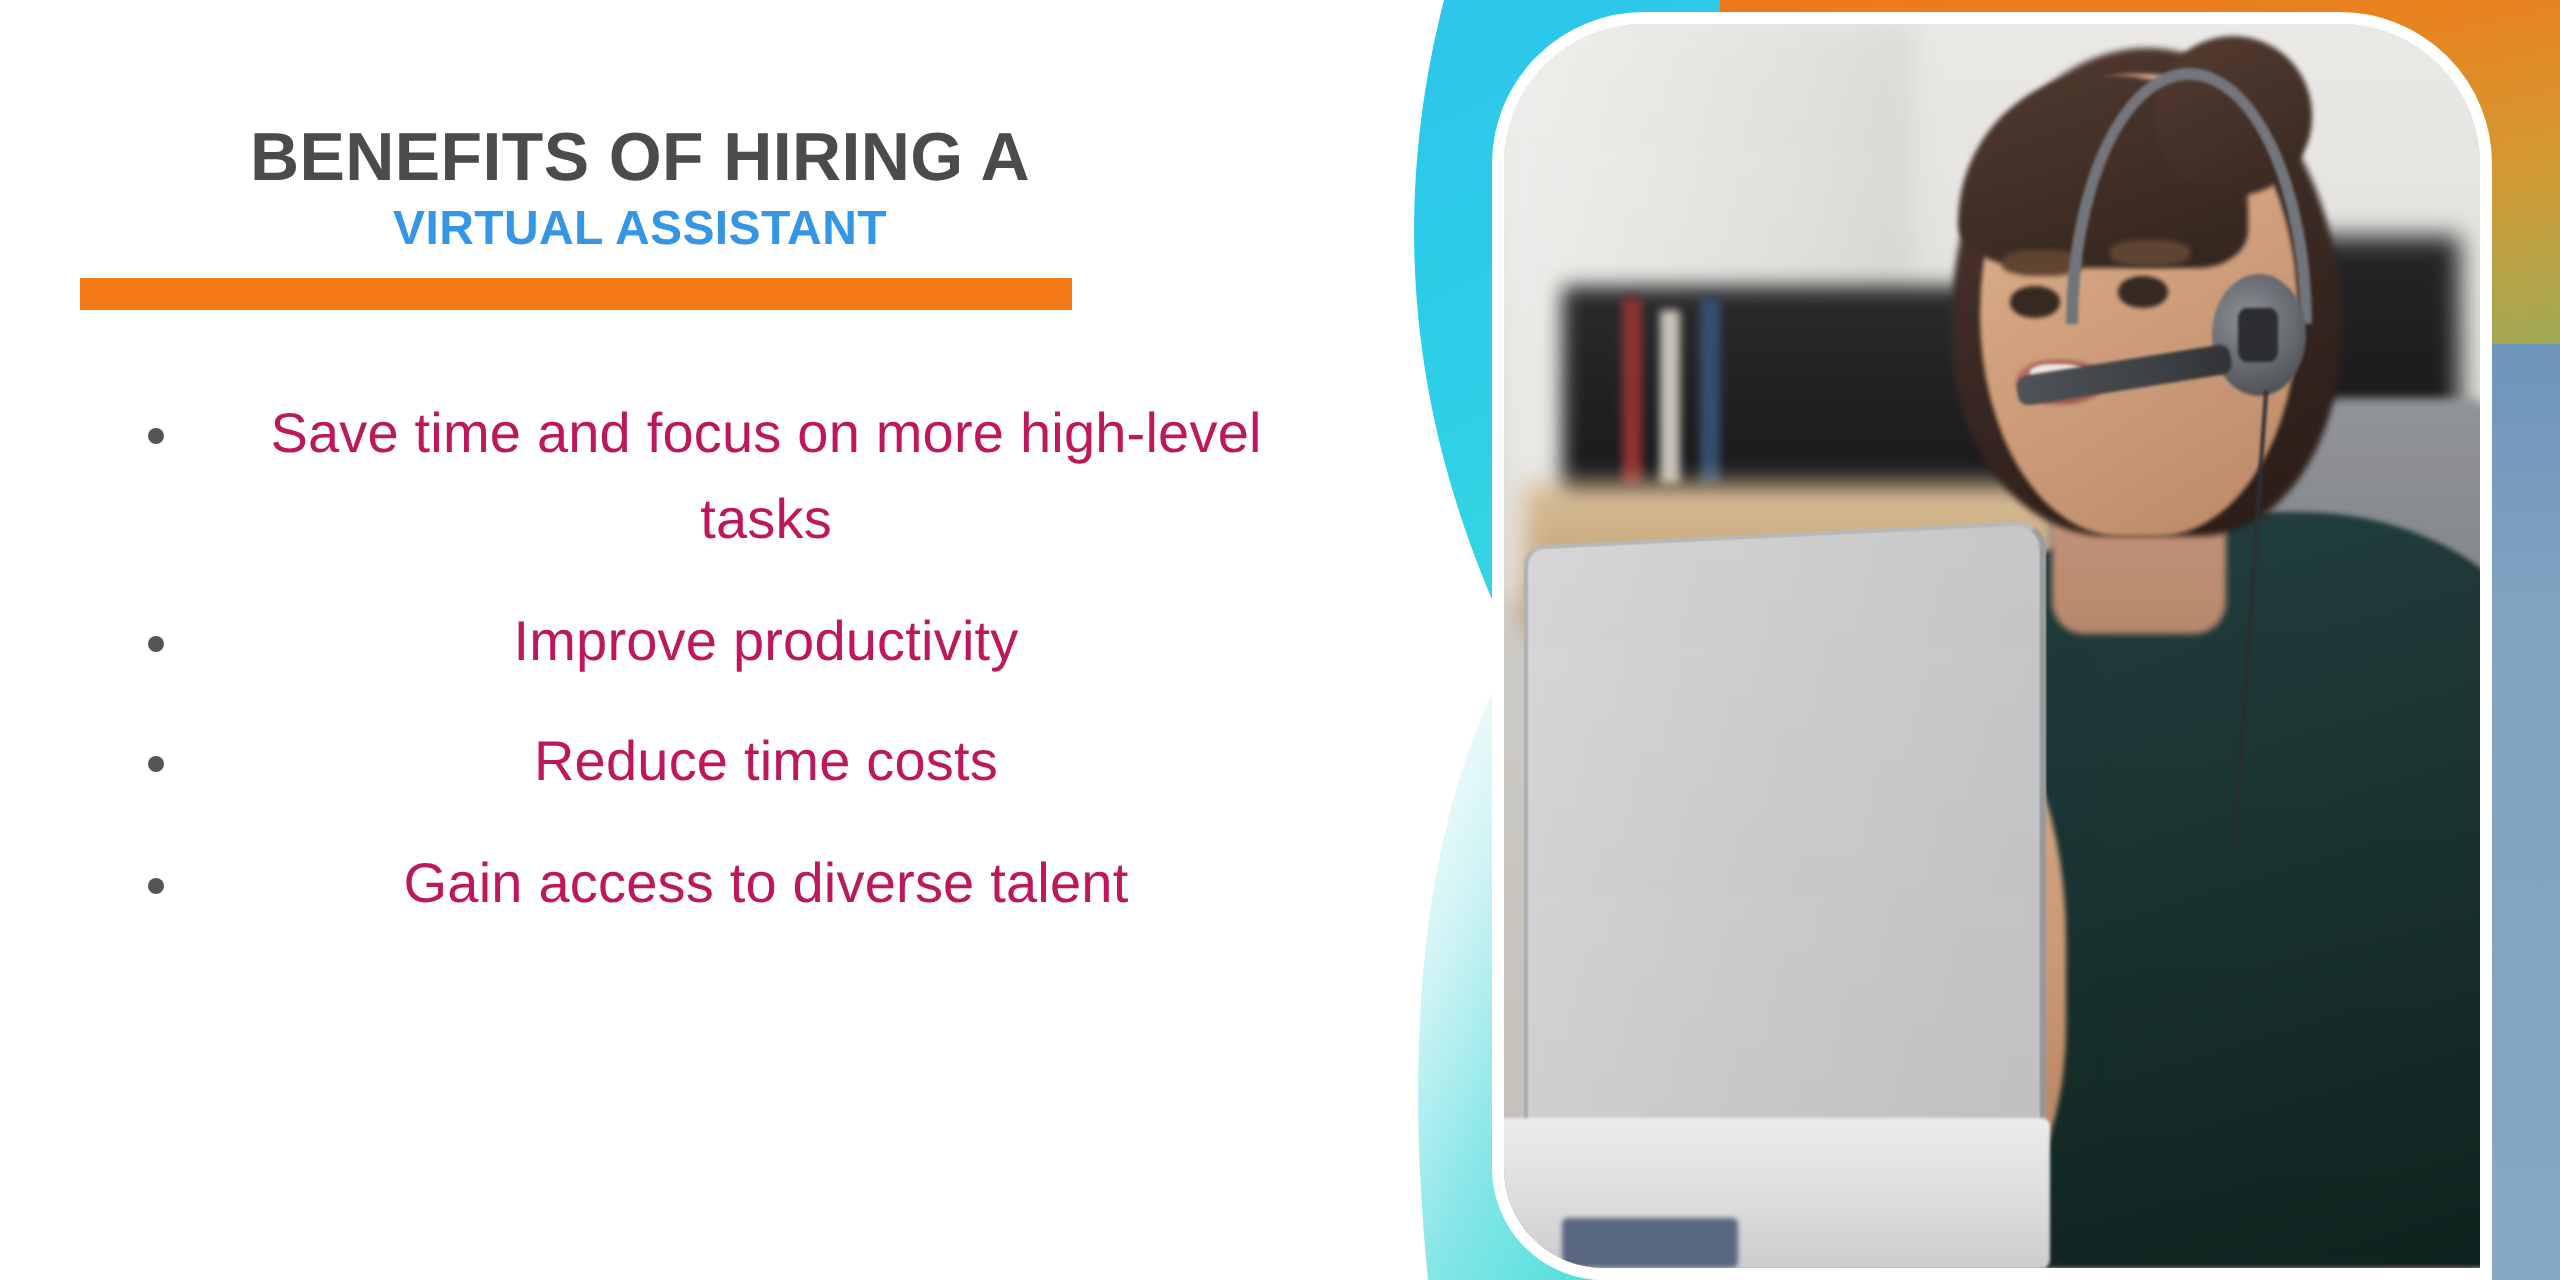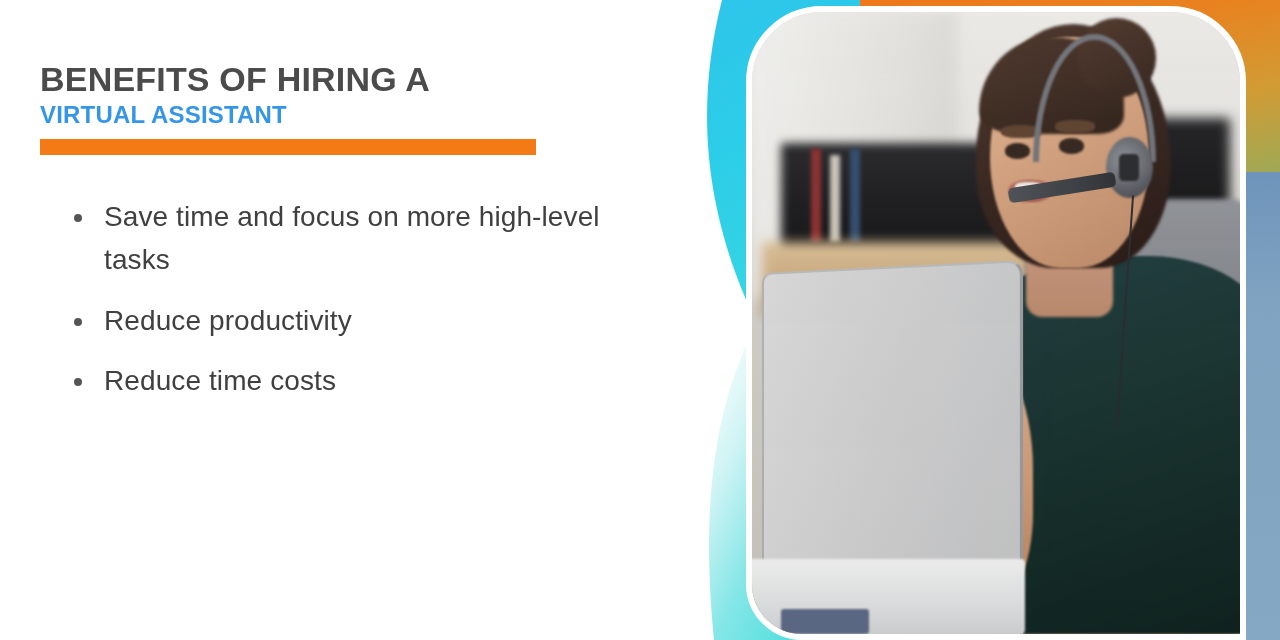--- a/index.html
+++ b/index.html
@@ -10,20 +10,21 @@
     background:#ffffff;
     font-family:"Liberation Sans", sans-serif;
     overflow:hidden;
   }
 
   .canvas {
     position:relative;
     width:1280px; height:640px;
     background:#ffffff;
     overflow:hidden;
+    text-align:center;
   }
 
   
   .left-panel {
     position:absolute;
     left:0; top:0;
     width:680px; height:640px;
     z-index:5;
   }
 
@@ -63,21 +64,21 @@
     position:absolute;
     left:62px; top:196px;
     width:600px;
     list-style:none;
   }
 
   .bullet-item {
     position:relative;
     padding-left:42px;
     font-size:28px;
-    color:#404040;
+    color:#be185d;
     line-height:1.53;
     margin-bottom:18px;
     letter-spacing:0.1px;
   }
 
   .bullet-item::before {
     content:"";
     position:absolute;
     left:12px; top:18px;
     width:8px; height:8px;
@@ -405,18 +406,19 @@
 
     <div class="heading-block">
       <div class="title-main">BENEFITS OF HIRING A</div>
       <div class="title-sub">VIRTUAL ASSISTANT</div>
     </div>
 
     <div class="accent-bar"></div>
 
     <ul class="bullet-list">
       <li class="bullet-item">Save time and focus on more high-level tasks</li>
-      <li class="bullet-item">Reduce productivity</li>
+      <li class="bullet-item">Improve productivity</li>
       <li class="bullet-item">Reduce time costs</li>
+      <li class="bullet-item">Gain access to diverse talent</li>
     </ul>
   </div>
 
 </div>
 
 </body></html>

